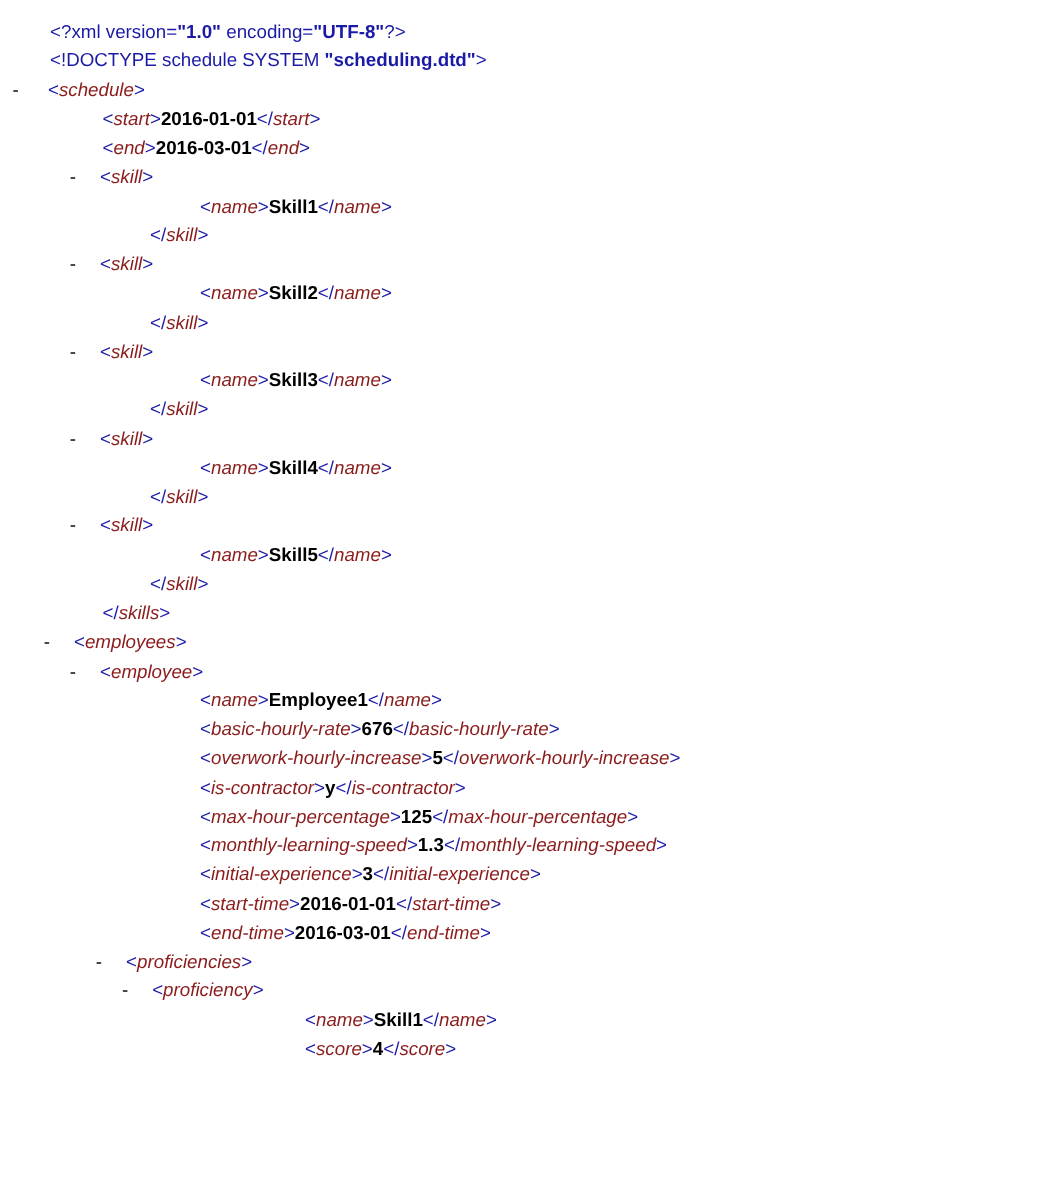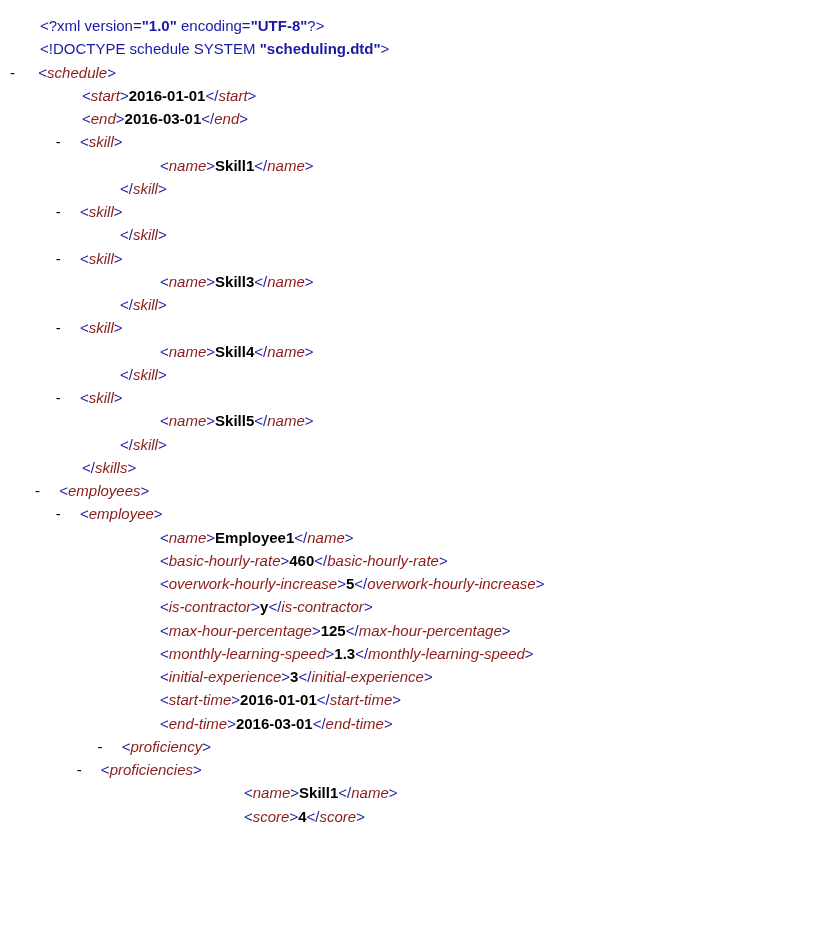--- a/index.html
+++ b/index.html
@@ -40,20 +40,21 @@
 
 <div class="line ind2"><span class="d">&lt;</span><span class="t">end</span><span class="d">&gt;</span><span class="v">2016-03-01</span><span class="d">&lt;/</span><span class="t">end</span><span class="d">&gt;</span></div>
 
 
 
 <div class="line">&nbsp;&nbsp;&nbsp;&nbsp;&nbsp;&nbsp;&nbsp;&nbsp;&nbsp;&nbsp;&nbsp;<span class="dashcol">-</span>&nbsp;<span class="d">&lt;</span><span class="t">skill</span><span class="d">&gt;</span></div>
 <div class="line ind4"><span class="d">&lt;</span><span class="t">name</span><span class="d">&gt;</span><span class="v">Skill1</span><span class="d">&lt;/</span><span class="t">name</span><span class="d">&gt;</span></div>
 <div class="line ind3"><span class="d">&lt;/</span><span class="t">skill</span><span class="d">&gt;</span></div>
 
 <div class="line">&nbsp;&nbsp;&nbsp;&nbsp;&nbsp;&nbsp;&nbsp;&nbsp;&nbsp;&nbsp;&nbsp;<span class="dashcol">-</span>&nbsp;<span class="d">&lt;</span><span class="t">skill</span><span class="d">&gt;</span></div>
+<div class="line ind4"><span class="d">&lt;</span><span class="t">name</span><span class="d">&gt;</span><span class="v">Skill2</span><span class="d">&lt;/</span><span class="t">name</span><span class="d">&gt;</span></div>
 <div class="line ind3"><span class="d">&lt;/</span><span class="t">skill</span><span class="d">&gt;</span></div>
 
 <div class="line">&nbsp;&nbsp;&nbsp;&nbsp;&nbsp;&nbsp;&nbsp;&nbsp;&nbsp;&nbsp;&nbsp;<span class="dashcol">-</span>&nbsp;<span class="d">&lt;</span><span class="t">skill</span><span class="d">&gt;</span></div>
 <div class="line ind4"><span class="d">&lt;</span><span class="t">name</span><span class="d">&gt;</span><span class="v">Skill3</span><span class="d">&lt;/</span><span class="t">name</span><span class="d">&gt;</span></div>
 <div class="line ind3"><span class="d">&lt;/</span><span class="t">skill</span><span class="d">&gt;</span></div>
 
 <div class="line">&nbsp;&nbsp;&nbsp;&nbsp;&nbsp;&nbsp;&nbsp;&nbsp;&nbsp;&nbsp;&nbsp;<span class="dashcol">-</span>&nbsp;<span class="d">&lt;</span><span class="t">skill</span><span class="d">&gt;</span></div>
 <div class="line ind4"><span class="d">&lt;</span><span class="t">name</span><span class="d">&gt;</span><span class="v">Skill4</span><span class="d">&lt;/</span><span class="t">name</span><span class="d">&gt;</span></div>
 <div class="line ind3"><span class="d">&lt;/</span><span class="t">skill</span><span class="d">&gt;</span></div>
 
@@ -62,37 +63,37 @@
 <div class="line ind3"><span class="d">&lt;/</span><span class="t">skill</span><span class="d">&gt;</span></div>
 
 <div class="line ind2"><span class="d">&lt;/</span><span class="t">skills</span><span class="d">&gt;</span></div>
 
 <div class="line">&nbsp;&nbsp;&nbsp;&nbsp;&nbsp;&nbsp;<span class="dashcol">-</span>&nbsp;<span class="d">&lt;</span><span class="t">employees</span><span class="d">&gt;</span></div>
 
 <div class="line">&nbsp;&nbsp;&nbsp;&nbsp;&nbsp;&nbsp;&nbsp;&nbsp;&nbsp;&nbsp;&nbsp;<span class="dashcol">-</span>&nbsp;<span class="d">&lt;</span><span class="t">employee</span><span class="d">&gt;</span></div>
 
 <div class="line ind4"><span class="d">&lt;</span><span class="t">name</span><span class="d">&gt;</span><span class="v">Employee1</span><span class="d">&lt;/</span><span class="t">name</span><span class="d">&gt;</span></div>
 
-<div class="line ind4"><span class="d">&lt;</span><span class="t">basic-hourly-rate</span><span class="d">&gt;</span><span class="v">460</span><span class="d">&lt;/</span><span class="t">basic-hourly-rate</span><span class="d">&gt;</span></div>
+<div class="line ind4"><span class="d">&lt;</span><span class="t">basic-hourly-rate</span><span class="d">&gt;</span><span class="v">676</span><span class="d">&lt;/</span><span class="t">basic-hourly-rate</span><span class="d">&gt;</span></div>
 
 <div class="line ind4"><span class="d">&lt;</span><span class="t">overwork-hourly-increase</span><span class="d">&gt;</span><span class="v">5</span><span class="d">&lt;/</span><span class="t">overwork-hourly-increase</span><span class="d">&gt;</span></div>
 
 <div class="line ind4"><span class="d">&lt;</span><span class="t">is-contractor</span><span class="d">&gt;</span><span class="v">y</span><span class="d">&lt;/</span><span class="t">is-contractor</span><span class="d">&gt;</span></div>
 
 <div class="line ind4"><span class="d">&lt;</span><span class="t">max-hour-percentage</span><span class="d">&gt;</span><span class="v">125</span><span class="d">&lt;/</span><span class="t">max-hour-percentage</span><span class="d">&gt;</span></div>
 
 <div class="line ind4"><span class="d">&lt;</span><span class="t">monthly-learning-speed</span><span class="d">&gt;</span><span class="v">1.3</span><span class="d">&lt;/</span><span class="t">monthly-learning-speed</span><span class="d">&gt;</span></div>
 
 <div class="line ind4"><span class="d">&lt;</span><span class="t">initial-experience</span><span class="d">&gt;</span><span class="v">3</span><span class="d">&lt;/</span><span class="t">initial-experience</span><span class="d">&gt;</span></div>
 
 <div class="line ind4"><span class="d">&lt;</span><span class="t">start-time</span><span class="d">&gt;</span><span class="v">2016-01-01</span><span class="d">&lt;/</span><span class="t">start-time</span><span class="d">&gt;</span></div>
 
 <div class="line ind4"><span class="d">&lt;</span><span class="t">end-time</span><span class="d">&gt;</span><span class="v">2016-03-01</span><span class="d">&lt;/</span><span class="t">end-time</span><span class="d">&gt;</span></div>
 
+<div class="line">&nbsp;&nbsp;&nbsp;&nbsp;&nbsp;&nbsp;&nbsp;&nbsp;&nbsp;&nbsp;&nbsp;&nbsp;&nbsp;&nbsp;&nbsp;&nbsp;<span class="dashcol">-</span>&nbsp;<span class="d">&lt;</span><span class="t">proficiencies</span><span class="d">&gt;</span></div>
+
 <div class="line">&nbsp;&nbsp;&nbsp;&nbsp;&nbsp;&nbsp;&nbsp;&nbsp;&nbsp;&nbsp;&nbsp;&nbsp;&nbsp;&nbsp;&nbsp;&nbsp;&nbsp;&nbsp;&nbsp;&nbsp;&nbsp;<span class="dashcol">-</span>&nbsp;<span class="d">&lt;</span><span class="t">proficiency</span><span class="d">&gt;</span></div>
-
-<div class="line">&nbsp;&nbsp;&nbsp;&nbsp;&nbsp;&nbsp;&nbsp;&nbsp;&nbsp;&nbsp;&nbsp;&nbsp;&nbsp;&nbsp;&nbsp;&nbsp;<span class="dashcol">-</span>&nbsp;<span class="d">&lt;</span><span class="t">proficiencies</span><span class="d">&gt;</span></div>
 
 <div class="line ind6"><span class="d">&lt;</span><span class="t">name</span><span class="d">&gt;</span><span class="v">Skill1</span><span class="d">&lt;/</span><span class="t">name</span><span class="d">&gt;</span></div>
 
 <div class="line ind6"><span class="d">&lt;</span><span class="t">score</span><span class="d">&gt;</span><span class="v">4</span><span class="d">&lt;/</span><span class="t">score</span><span class="d">&gt;</span></div>
 
 </div>
 
 </body></html>

